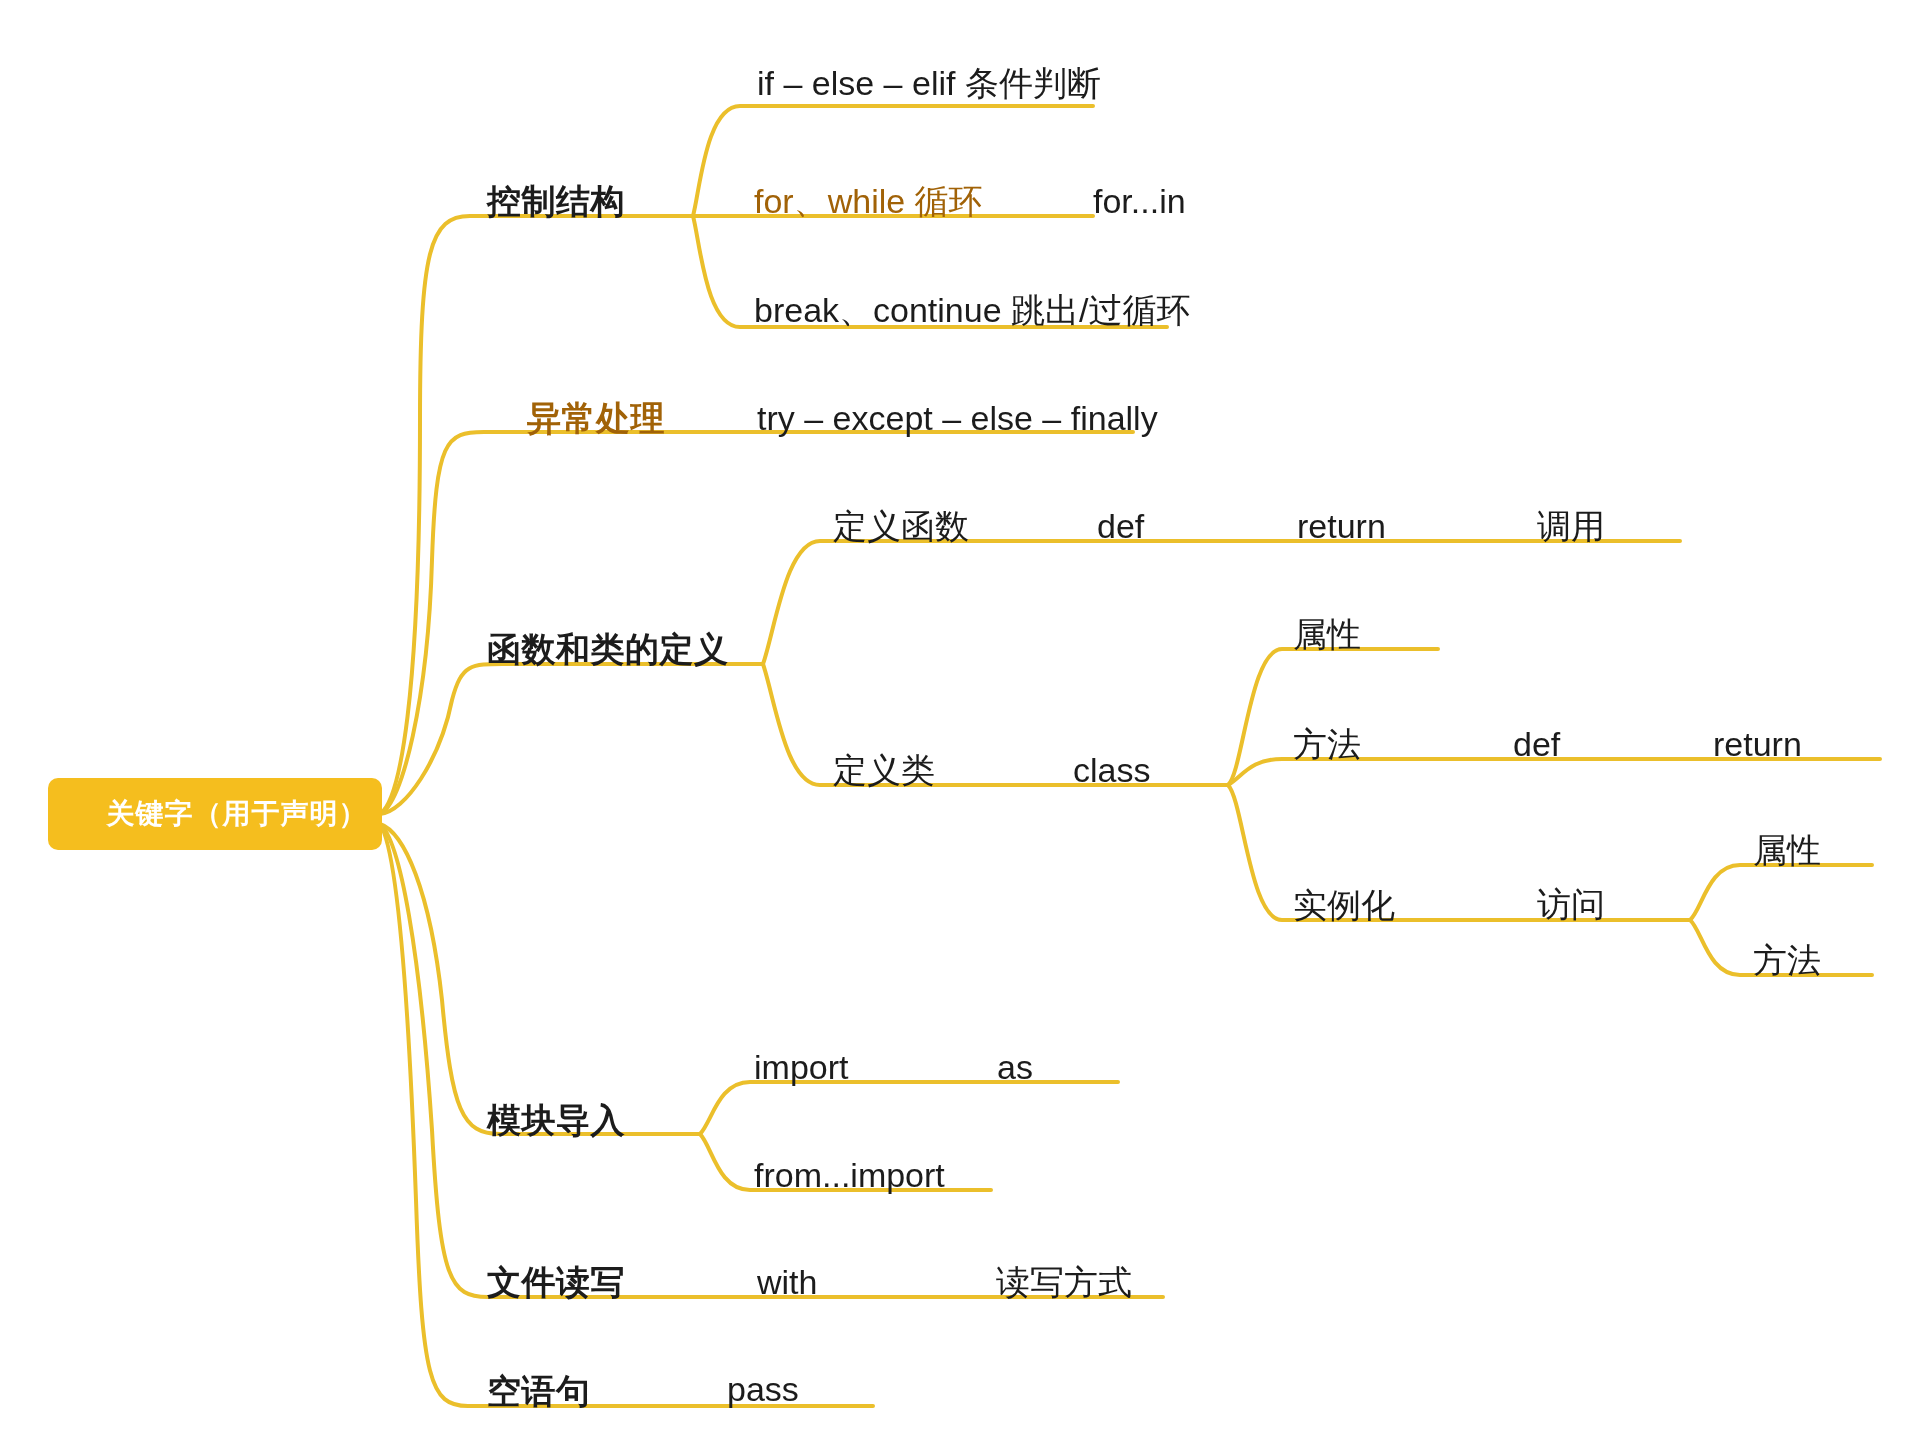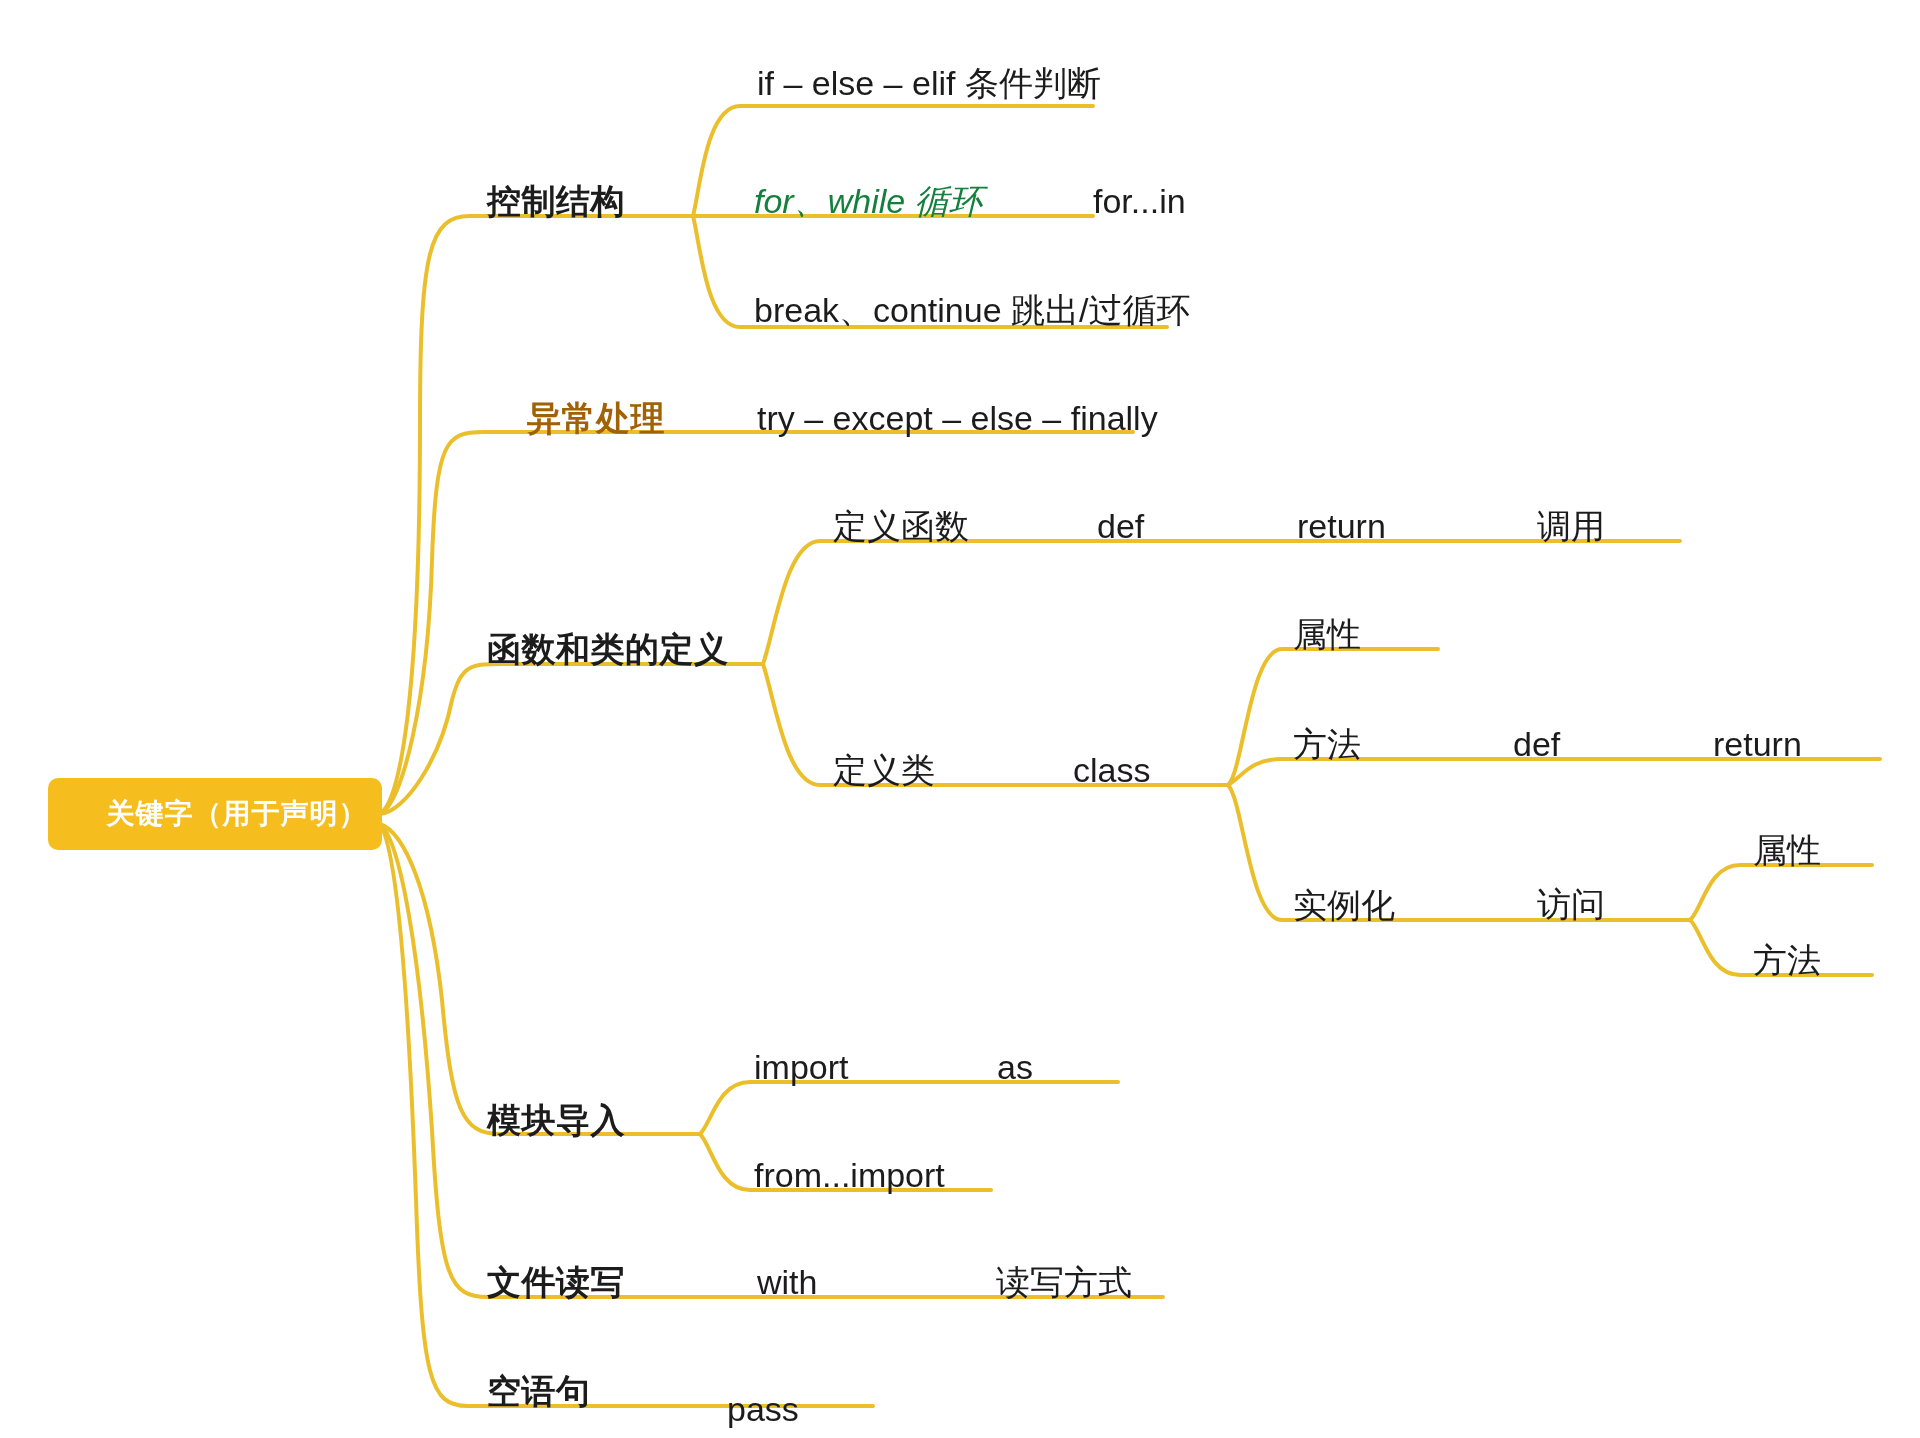--- a/index.html
+++ b/index.html
@@ -79,21 +79,21 @@
       </g>
   </svg>
 
   <div class="root-node" style="left: 48px; top: 778px; width: 334px; height: 72px; background: rgb(245, 190, 30); color: rgb(255, 255, 255);">
     <span>关键字（用于声明）</span>
   </div>
 
   <div id="labels">
       <div class="node-label bold" style="left: 487px; top: 184px; color: rgb(28, 28, 28);"><span>控制结构</span></div>
       <div class="node-label leaf" style="left: 757px; top: 66px; color: rgb(28, 28, 28);"><span>if – else – elif 条件判断</span></div>
-      <div class="node-label leaf" style="left: 754px; top: 184px; color: #15803d; font-style: italic;"><span>for、while 循环</span></div>
+      <div class="node-label leaf" style="left: 754px; top: 184px; color: #a16207;"><span>for、while 循环</span></div>
       <div class="node-label leaf" style="left: 1093px; top: 184px; color: rgb(28, 28, 28);"><span>for...in</span></div>
       <div class="node-label leaf" style="left: 754px; top: 293px; color: rgb(28, 28, 28);"><span>break、continue 跳出/过循环</span></div>
       <div class="node-label bold" style="left: 487px; top: 401px; color: #a16207; margin-left: 40px;"><span>异常处理</span></div>
       <div class="node-label leaf" style="left: 757px; top: 401px; color: rgb(28, 28, 28);"><span>try – except – else – finally</span></div>
       <div class="node-label bold" style="left: 487px; top: 632px; color: rgb(28, 28, 28);"><span>函数和类的定义</span></div>
       <div class="node-label leaf" style="left: 833px; top: 509px; color: rgb(28, 28, 28);"><span>定义函数</span></div>
       <div class="node-label leaf" style="left: 1097px; top: 509px; color: rgb(28, 28, 28);"><span>def</span></div>
       <div class="node-label leaf" style="left: 1297px; top: 509px; color: rgb(28, 28, 28);"><span>return</span></div>
       <div class="node-label leaf" style="left: 1537px; top: 509px; color: rgb(28, 28, 28);"><span>调用</span></div>
       <div class="node-label leaf" style="left: 833px; top: 753px; color: rgb(28, 28, 28);"><span>定义类</span></div>
@@ -107,16 +107,16 @@
       <div class="node-label leaf" style="left: 1753px; top: 833px; color: rgb(28, 28, 28);"><span>属性</span></div>
       <div class="node-label leaf" style="left: 1753px; top: 943px; color: rgb(28, 28, 28);"><span>方法</span></div>
       <div class="node-label bold" style="left: 487px; top: 1103px; color: rgb(28, 28, 28);"><span>模块导入</span></div>
       <div class="node-label leaf" style="left: 754px; top: 1050px; color: rgb(28, 28, 28);"><span>import</span></div>
       <div class="node-label leaf" style="left: 997px; top: 1050px; color: rgb(28, 28, 28);"><span>as</span></div>
       <div class="node-label leaf" style="left: 754px; top: 1158px; color: rgb(28, 28, 28);"><span>from...import</span></div>
       <div class="node-label bold" style="left: 487px; top: 1265px; color: rgb(28, 28, 28);"><span>文件读写</span></div>
       <div class="node-label leaf" style="left: 757px; top: 1265px; color: rgb(28, 28, 28);"><span>with</span></div>
       <div class="node-label leaf" style="left: 967px; top: 1265px; color: rgb(28, 28, 28); margin-left: 29px;"><span>读写方式</span></div>
       <div class="node-label bold" style="left: 487px; top: 1374px; color: rgb(28, 28, 28);"><span>空语句</span></div>
-      <div class="node-label leaf" style="left: 727px; top: 1372px; color: rgb(28, 28, 28); margin-top: 20px;"><span>pass</span></div>
+      <div class="node-label leaf" style="left: 727px; top: 1372px; color: rgb(28, 28, 28);"><span>pass</span></div>
     </div>
 
 </div>
 
 </body></html>

